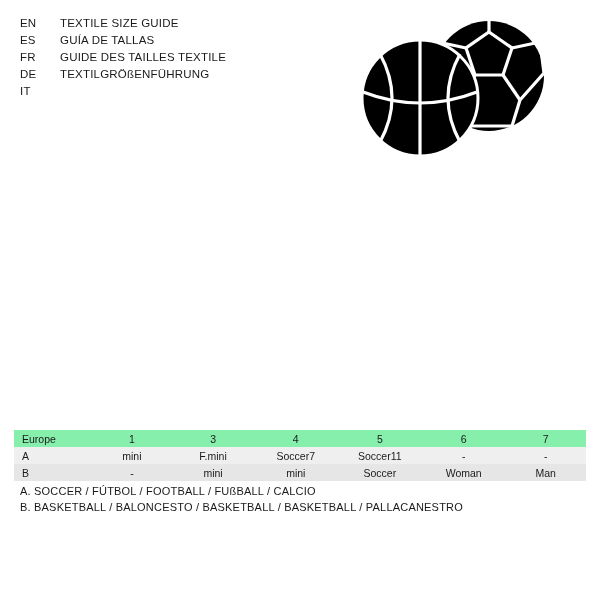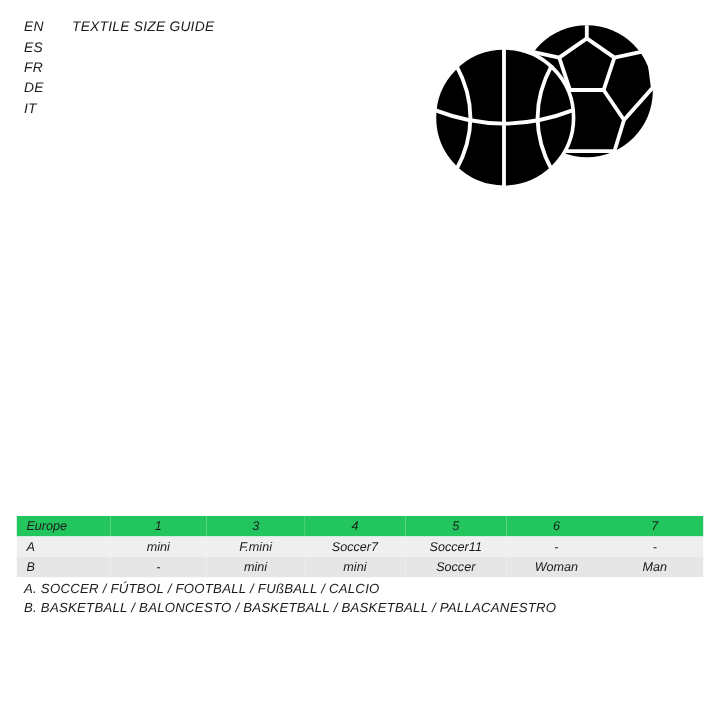--- a/index.html
+++ b/index.html
@@ -12,21 +12,20 @@
     background: #ffffff;
     font-family: "Liberation Sans", sans-serif;
     color: #1a1a1a;
     position: relative;
     overflow: hidden;
   }
   .page {
     position: relative;
     width: 525px;
     height: 600px;
-    font-style: italic;
   }
 
   
   .lang-block {
     position: absolute;
     left: 20px;
     top: 15px;
     width: 300px;
   }
   .lang-row {
@@ -81,21 +80,21 @@
   table.size-table th,
   table.size-table td {
     height: 17px;
     padding: 0 4px;
     font-weight: normal;
     text-align: center;
     vertical-align: middle;
     border: none;
   }
   table.size-table thead tr {
-    background: #22c55e;
+    background: #86efac;
   }
   table.size-table thead th:first-child {
     text-align: left;
     padding-left: 8px;
   }
   table.size-table tbody tr {
     background: #efefef;
   }
   table.size-table tbody tr.alt {
     background: #e6e6e6;
@@ -127,26 +126,29 @@
 
 <div class="page">
 
   <div class="lang-block">
     <div class="lang-row">
       <span class="lang-code">EN</span>
       <span class="lang-text">TEXTILE SIZE GUIDE</span>
     </div>
     <div class="lang-row">
       <span class="lang-code">ES</span>
+      <span class="lang-text">GUÍA DE TALLAS</span>
     </div>
     <div class="lang-row">
       <span class="lang-code">FR</span>
+      <span class="lang-text">GUIDE DES TAILLES TEXTILE</span>
     </div>
     <div class="lang-row">
       <span class="lang-code">DE</span>
+      <span class="lang-text">TEXTILGRÖßENFÜHRUNG</span>
     </div>
     <div class="lang-row">
       <span class="lang-code">IT</span>
     </div>
   </div>
 
   <div class="balls">
     <svg width="210" height="155" viewBox="0 0 210 155" xmlns="http://www.w3.org/2000/svg" aria-hidden="true">
       <g>
         <circle cx="137" cy="58" r="55" fill="#000000"></circle>

